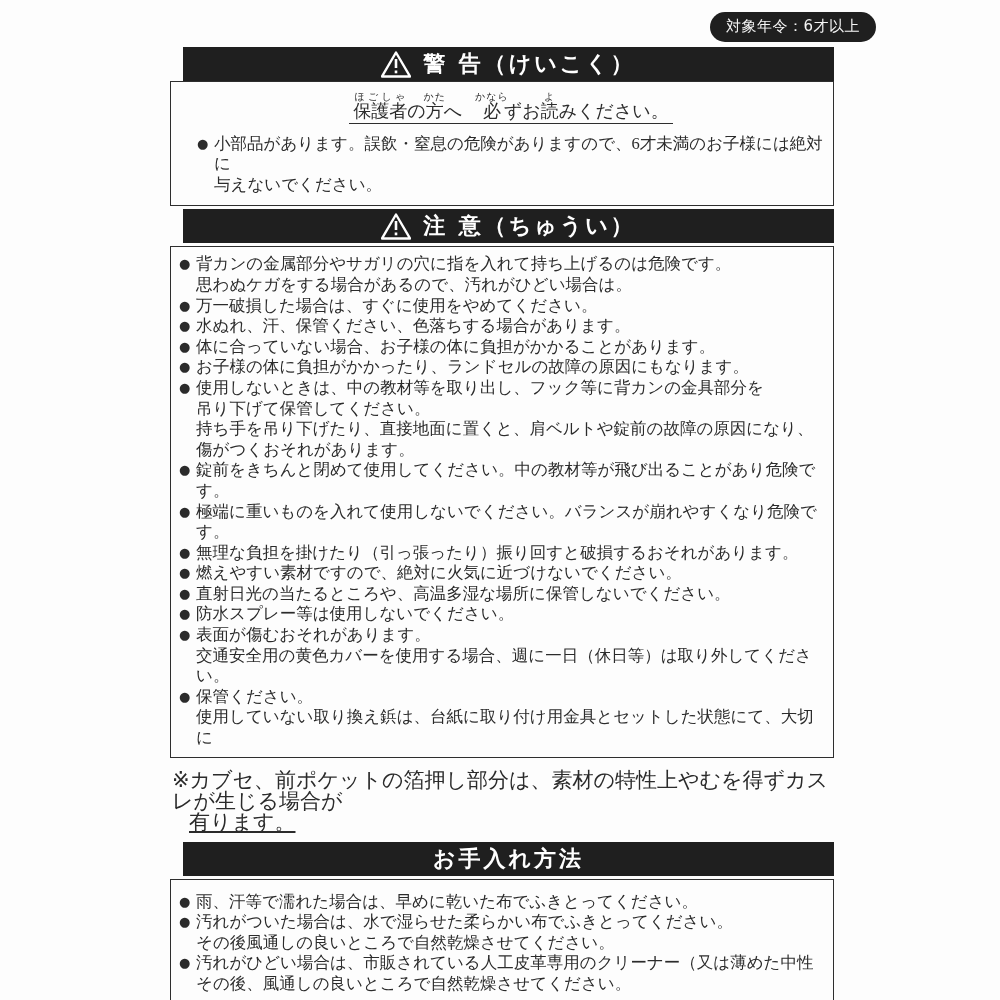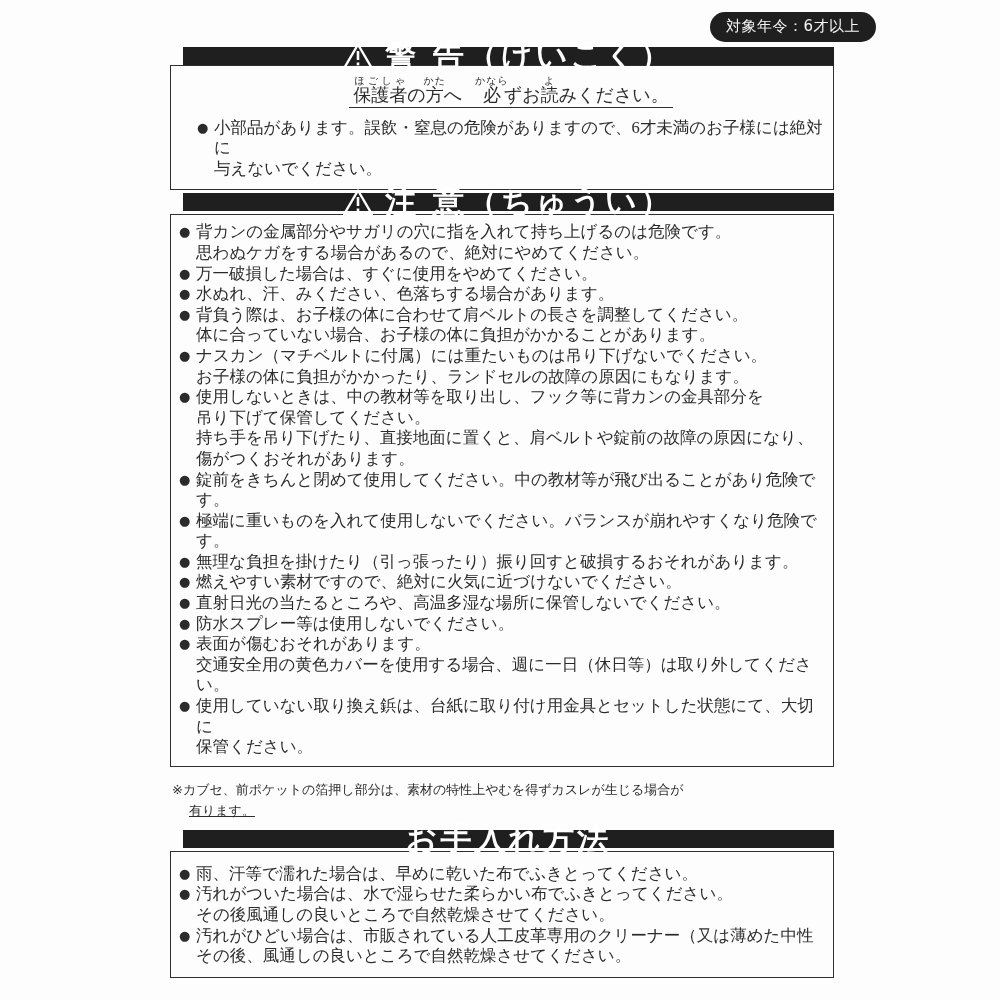--- a/index.html
+++ b/index.html
@@ -26,25 +26,25 @@
     letter-spacing: 0.5px;
   }
   .content {
     position: absolute;
     left: 170px; top: 47px;
     width: 664px;
   }
   .section-bar {
     background: var(--bar-bg, #1e1e1e);
     color: #ffffff;
-    height: 18px;
+    height: 34px;
     display: flex;
     align-items: center;
     justify-content: center;
-    font-size: 31px;
+    font-size: 22px;
     font-weight: bold;
     letter-spacing: 3px;
     margin-left: 13px;
   }
   .section-bar .tri-icon {
     display: inline-flex;
     margin-right: 12px;
   }
   .section-box {
     border: 1.6px solid #2e2e2e;
@@ -72,21 +72,21 @@
   }
   .bullet-item { display: flex; }
   .bullet {
     flex: 0 0 17px;
     font-size: 13px;
     line-height: 20.6px;
   }
   .item-lines { flex: 1; font-family: Liberation Serif, serif; }
   .footnote {
     margin: 12px 0 9px 2px;
-    font-size: 13px;
+    font-size: 21px;
     line-height: 21px;
   }
   .footnote div:not(:first-child) { padding-left: 17px; text-decoration: underline; }
   .care-box { padding-top: 12px; padding-bottom: 10px; }
   .gap-small { height: 3px; }
 </style>
 </head>
 <body>
 
 <div class="page">
@@ -135,46 +135,44 @@
         </span>
         <span>注 意（ちゅうい）</span>
       </div>
       <div class="gap-small"></div>
       <div class="section-box">
         <div>
             <div class="bullet-item">
               <span class="bullet">●</span>
               <div class="item-lines">
                 <div>背カンの金属部分やサガリの穴に指を入れて持ち上げるのは危険です。</div>
-                <div>思わぬケガをする場合があるので、絶対にやめてください。</div>
+                <div>思わぬケガをする場合があるので、汚れがひどい場合は。</div>
               </div>
             </div>
             <div class="bullet-item">
               <span class="bullet">●</span>
               <div class="item-lines">
                 <div>万一破損した場合は、すぐに使用をやめてください。</div>
               </div>
             </div>
             <div class="bullet-item">
               <span class="bullet">●</span>
               <div class="item-lines">
-                <div>水ぬれ、汗、みください、色落ちする場合があります。</div>
-              </div>
-            </div>
-            <div class="bullet-item">
-              <span class="bullet">●</span>
-              <div class="item-lines">
-                <div>背負う際は、お子様の体に合わせて肩ベルトの長さを調整してください。</div>
+                <div>水ぬれ、汗、保管ください、色落ちする場合があります。</div>
+              </div>
+            </div>
+            <div class="bullet-item">
+              <span class="bullet">●</span>
+              <div class="item-lines">
                 <div>体に合っていない場合、お子様の体に負担がかかることがあります。</div>
               </div>
             </div>
             <div class="bullet-item">
               <span class="bullet">●</span>
               <div class="item-lines">
-                <div>ナスカン（マチベルトに付属）には重たいものは吊り下げないでください。</div>
                 <div>お子様の体に負担がかかったり、ランドセルの故障の原因にもなります。</div>
               </div>
             </div>
             <div class="bullet-item">
               <span class="bullet">●</span>
               <div class="item-lines">
                 <div>使用しないときは、中の教材等を取り出し、フック等に背カンの金具部分を</div>
                 <div>吊り下げて保管してください。</div>
                 <div>持ち手を吊り下げたり、直接地面に置くと、肩ベルトや錠前の故障の原因になり、</div>
                 <div>傷がつくおそれがあります。</div>
@@ -219,22 +217,22 @@
             <div class="bullet-item">
               <span class="bullet">●</span>
               <div class="item-lines">
                 <div>表面が傷むおそれがあります。</div>
                 <div>交通安全用の黄色カバーを使用する場合、週に一日（休日等）は取り外してください。</div>
               </div>
             </div>
             <div class="bullet-item">
               <span class="bullet">●</span>
               <div class="item-lines">
+                <div>保管ください。</div>
                 <div>使用していない取り換え鋲は、台紙に取り付け用金具とセットした状態にて、大切に</div>
-                <div>保管ください。</div>
               </div>
             </div>
           </div>
       </div>
     </div>
 
     <div class="footnote">
         <div>※カブセ、前ポケットの箔押し部分は、素材の特性上やむを得ずカスレが生じる場合が</div>
         <div>有ります。</div>
       </div>

